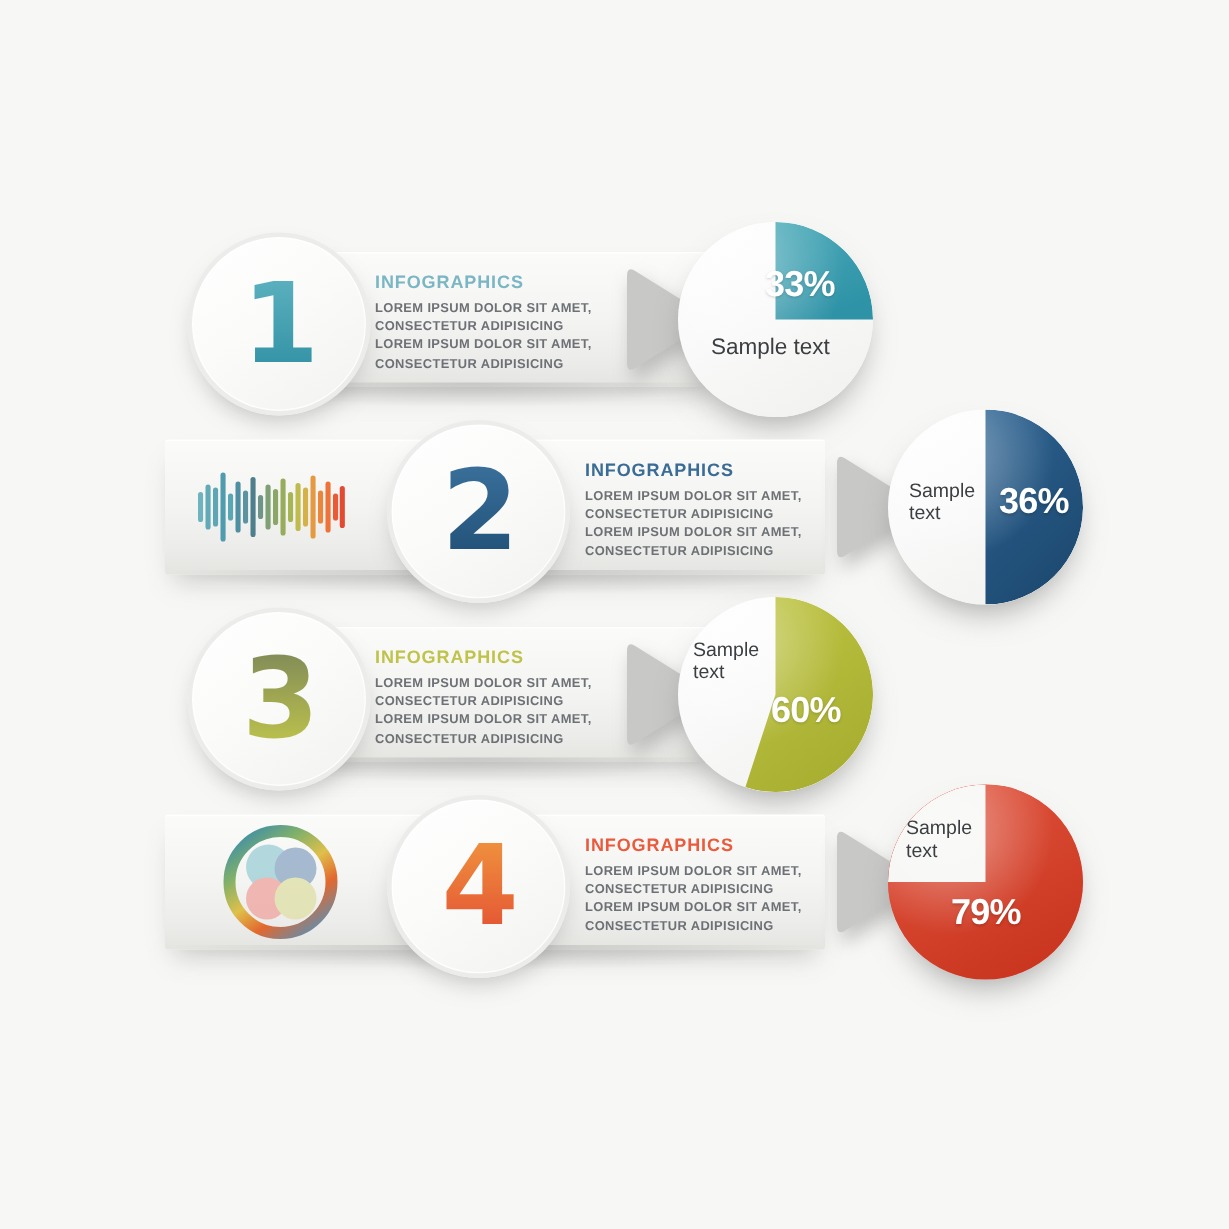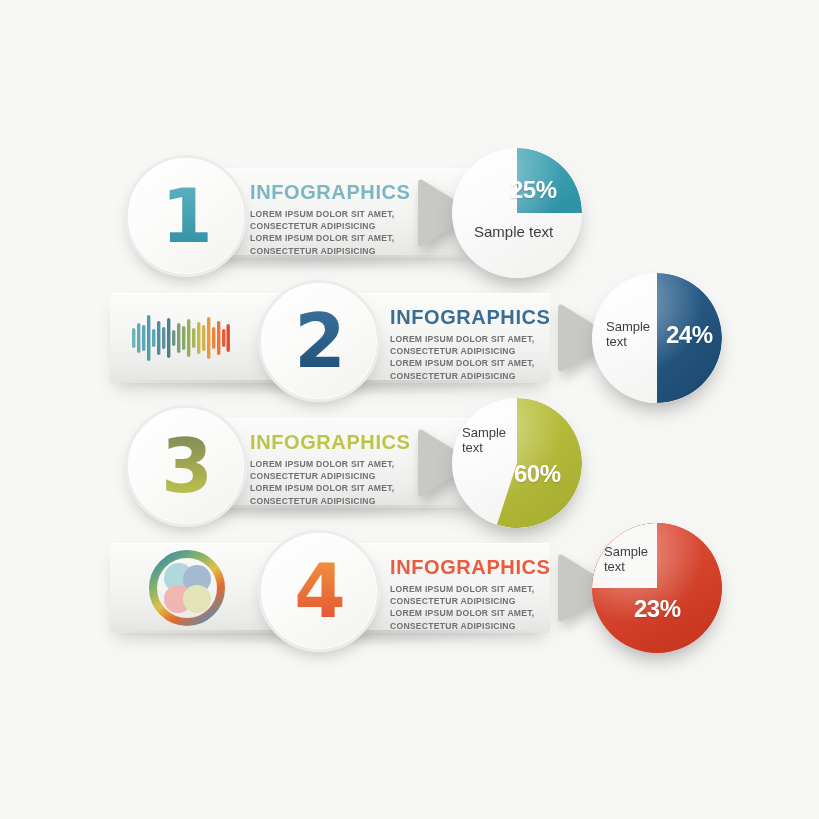--- a/index.html
+++ b/index.html
@@ -53,21 +53,21 @@
     -webkit-background-clip:text;background-clip:text;color:transparent;
   }
   .c1{left:125px;}
   .c2{left:258px;}
   .c3{left:125px;}
   .c4{left:258px;}
 
   
   .txt{position:absolute;top:33px;}
   .txt .head{
-    font-size:20px;font-weight:bold;letter-spacing:.6px;
+    font-size:12px;font-weight:bold;letter-spacing:.6px;
     font-family:"Liberation Sans", sans-serif;
     margin:0 0 4px 0;
   }
   .txt .body{
     font-size:8.6px;color:#6d7175;line-height:1.42;letter-spacing:.25px;
     font-weight:bold;font-family:"Liberation Sans", sans-serif;
     margin:0;white-space:pre-line;
   }
   .t1{left:250px;}
   .t2{left:390px;}
@@ -163,21 +163,21 @@
         <svg class="wedge" viewBox="0 0 130 130" xmlns="http://www.w3.org/2000/svg">
           <defs>
               <linearGradient id="g1" x1="0" y1="0" x2="0.4" y2="1">
             <stop offset="0" stop-color="#49a9b8"></stop>
                 <stop offset="1" stop-color="#2f93a7"></stop>
           </linearGradient>
             </defs>
           <path d="M65 65 L65 0 A65 65 0 0 1 130 65 Z" fill="url(#g1)"></path>
         </svg>
         <div class="gloss"></div>
-        <span class="pct pct1">25%</span>
+        <span class="pct pct1">33%</span>
         <span class="sample smp1">Sample text</span>
       </div>
     </div>
   </div>
 
   <div class="row row2">
 
     <div class="banner banner-b"></div>
 
     <div class="lefticon">
@@ -230,21 +230,21 @@
         <svg class="wedge" viewBox="0 0 130 130" xmlns="http://www.w3.org/2000/svg">
           <defs>
               <linearGradient id="g2" x1="0" y1="0" x2="0.5" y2="1">
             <stop offset="0" stop-color="#2d6392"></stop>
                 <stop offset="1" stop-color="#1d4a71"></stop>
           </linearGradient>
             </defs>
           <path d="M65 65 L65 0 A65 65 0 0 1 65 130 Z" fill="url(#g2)"></path>
         </svg>
         <div class="gloss"></div>
-        <span class="pct pct2">24%</span>
+        <span class="pct pct2">36%</span>
         <span class="sample small smp2" style="white-space:pre-line">Sample
 text</span>
       </div>
     </div>
   </div>
 
   <div class="row row3">
 
     <div class="banner banner-a"></div>
 
@@ -335,20 +335,20 @@
           <defs>
               <linearGradient id="g4" x1="0.2" y1="0" x2="0.7" y2="1">
             <stop offset="0" stop-color="#e0523b"></stop>
                 <stop offset="1" stop-color="#c9351f"></stop>
           </linearGradient>
             </defs>
           <circle cx="65" cy="65" r="65" fill="url(#g4)"></circle>
           <path d="M65 65 L0 65 A65 65 0 0 1 65 0 Z" fill="#f6f6f4"></path>
         </svg>
         <div class="gloss"></div>
-        <span class="pct pct4">23%</span>
+        <span class="pct pct4">79%</span>
         <span class="sample small smp4" style="white-space:pre-line">Sample
 text</span>
       </div>
     </div>
   </div>
 
 </div>
 
 </body></html>

